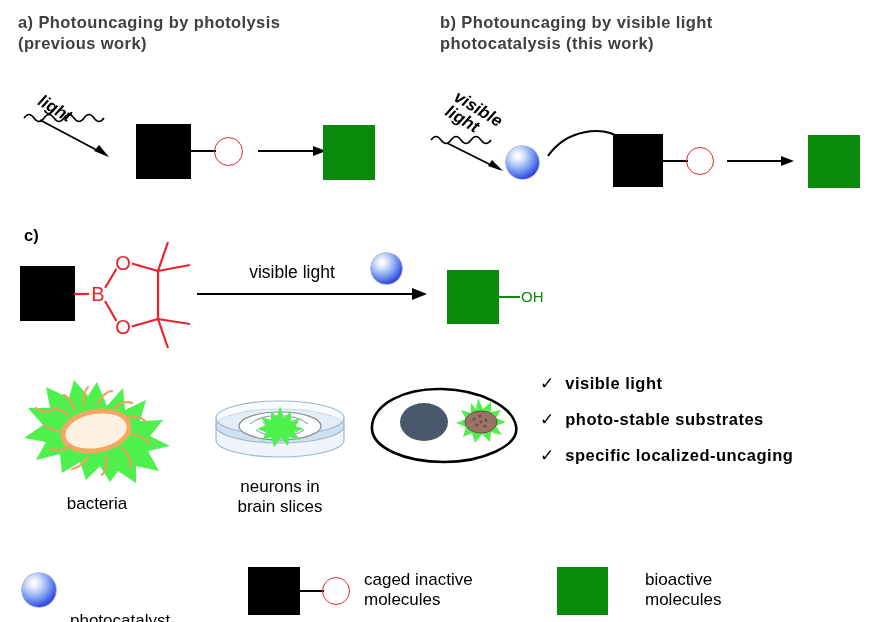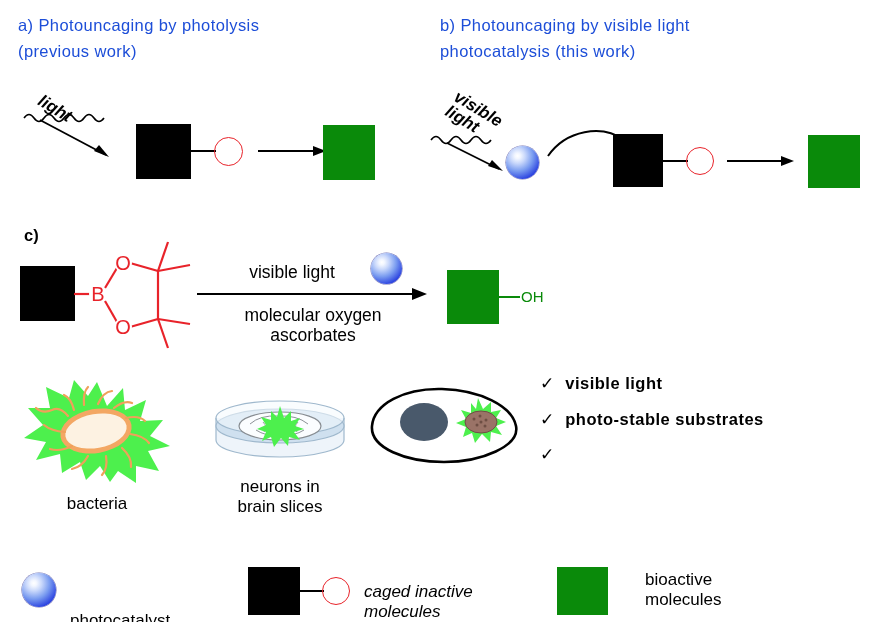--- a/index.html
+++ b/index.html
@@ -13,26 +13,26 @@
     height: 622px;
     background: #ffffff;
     overflow: hidden;
     font-family: "Liberation Sans", sans-serif;
     color: #000000;
   }
   .abs { position: absolute; }
 
   
   .panel-heading {
-    font-weight: normal;
+    font-weight: bold;
     font-size: 16.5px;
-    line-height: 26px;
+    line-height: 21px;
     letter-spacing: 0.4px;
     white-space: pre-line;
-    color: #1d4ed8;
+    color: #404040;
   }
 
   
   .black-square { background: #000000; }
   .green-square { background: #0a8a0a; }
   .red-circle {
     border: 1.6px solid #e8232a;
     border-radius: 50%;
     background: transparent;
     box-sizing: border-box;
@@ -203,22 +203,20 @@
 
   <div class="abs cond-text" style="left:211px; top:262px; width:162px;">visible light</div>
 
   <div class="abs blue-sphere" style="left:371px; top:253px; width:31px; height:31px;"></div>
 
   <svg class="abs" style="left:197px; top:286px;" width="232" height="16">
     <line x1="0" y1="8" x2="218" y2="8" stroke="#000" stroke-width="2.2"></line>
     <polygon points="230,8 215,2 215,14" fill="#000"></polygon>
   </svg>
 
-  <div class="abs cond-text" style="left:197px; top:305px; width:232px;">molecular oxygen
-ascorbates</div>
 
   <div class="abs green-square" style="left:447px; top:270px; width:52px; height:54px;"></div>
   <div class="abs" style="left:498px; top:296px; width:22px; height:1.8px; background:#0a8a0a;"></div>
   <div class="abs oh-text" style="left:521px; top:287px;">OH</div>
 
   <svg class="abs" style="left:22px; top:378px;" width="150" height="105">
 
     <polygon fill="#4df04d" points="75,4 85,28 101,10 103,32 124,22 118,43 141,42 128,58 148,68 126,73
               137,93 114,88 114,105 96,93 88,104 78,88 64,102 58,84 40,95 38,76
               14,82 24,64 2,60 21,47 6,30 28,30 24,9 47,20 52,2 66,18"></polygon>
@@ -287,29 +285,30 @@
     <div class="check-row">
       <span class="check-mark">✓</span>
       <span class="check-text">visible light</span>
     </div>
     <div class="check-row">
       <span class="check-mark">✓</span>
       <span class="check-text">photo-stable substrates</span>
     </div>
     <div class="check-row">
       <span class="check-mark">✓</span>
+      <span class="check-text">specific localized-uncaging</span>
     </div>
   </div>
 
   <div class="abs blue-sphere" style="left:22px; top:573px; width:34px; height:34px;"></div>
   <div class="abs legend-text" style="left:70px; top:580px;margin-top:31px;">photocatalyst</div>
 
   <div class="abs black-square" style="left:248px; top:567px; width:52px; height:48px;"></div>
   <div class="abs bond-line" style="left:299px; top:590px; width:25px;"></div>
   <div class="abs red-circle" style="left:322px; top:577px; width:28px; height:28px;"></div>
-  <div class="abs legend-text" style="left:364px; top:582px;font-style:italic;">caged inactive
+  <div class="abs legend-text" style="left:364px; top:570px;">caged inactive
 molecules</div>
 
   <div class="abs green-square" style="left:557px; top:567px; width:51px; height:48px;"></div>
   <div class="abs legend-text" style="left:645px; top:570px;">bioactive
 molecules</div>
 
 </div>
 
 </body></html>

